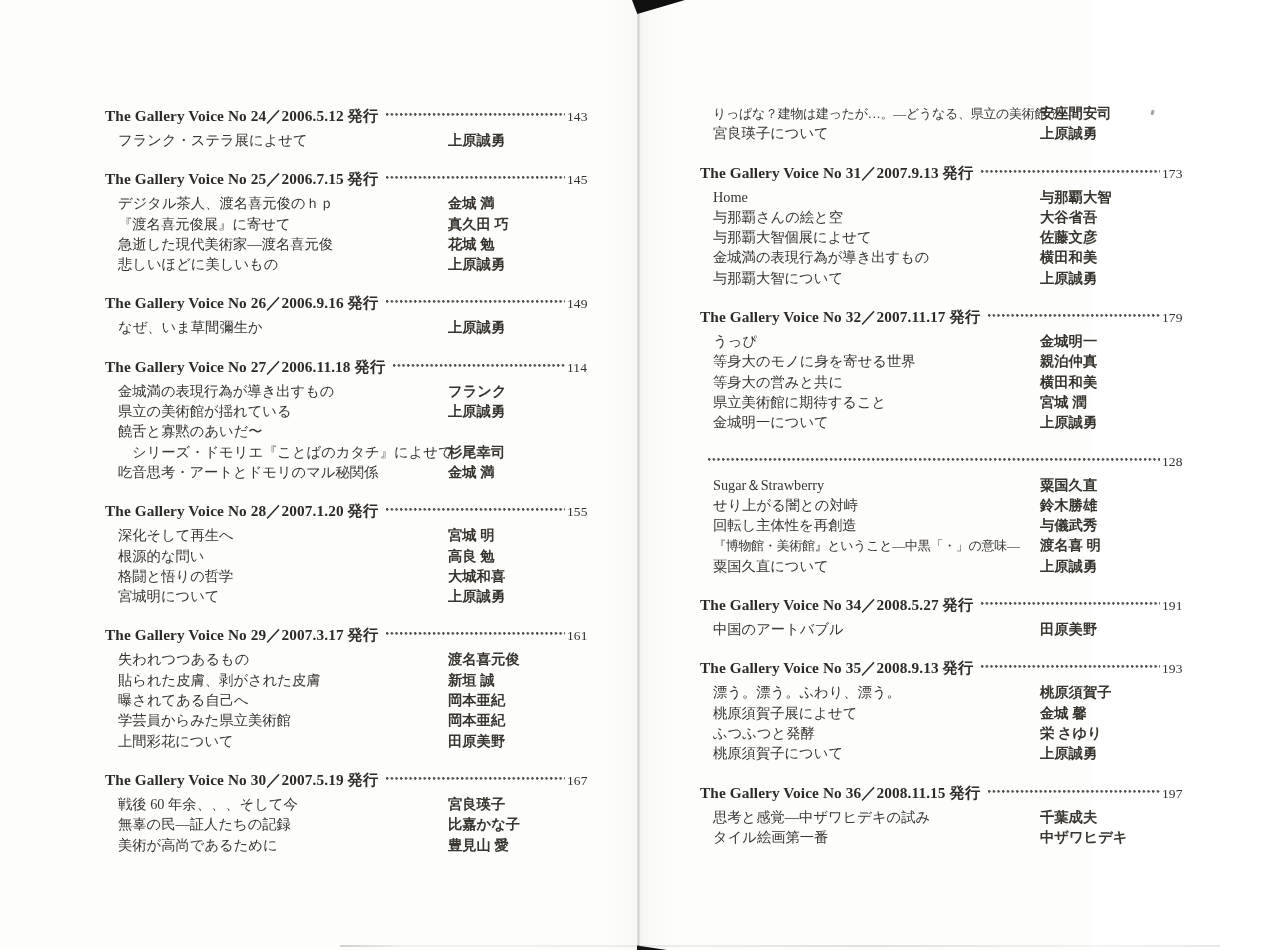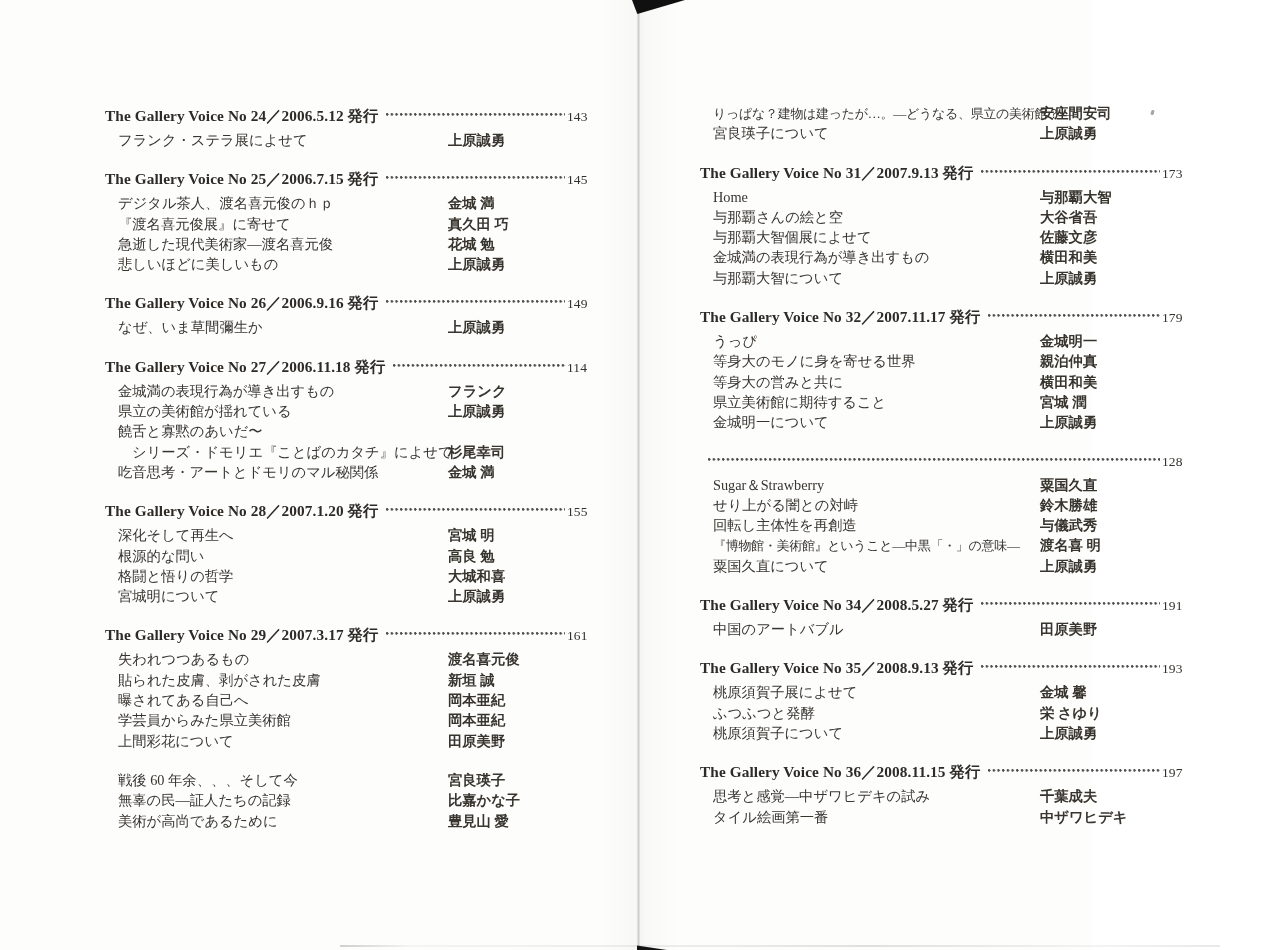--- a/index.html
+++ b/index.html
@@ -165,20 +165,25 @@
           <span class="dot-leader"></span>
           <span class="page-no">161</span>
         </div>
         <div class="toc-entry"><span class="entry-title">失われつつあるもの</span><span class="entry-author">渡名喜元俊</span></div>
         <div class="toc-entry"><span class="entry-title">貼られた皮膚、剥がされた皮膚</span><span class="entry-author">新垣 誠</span></div>
         <div class="toc-entry"><span class="entry-title">曝されてある自己へ</span><span class="entry-author">岡本亜紀</span></div>
         <div class="toc-entry"><span class="entry-title">学芸員からみた県立美術館</span><span class="entry-author">岡本亜紀</span></div>
         <div class="toc-entry"><span class="entry-title">上間彩花について</span><span class="entry-author">田原美野</span></div>
       </div>
       <div class="toc-section">
+        <div class="toc-heading">
+          <span class="heading-text">The Gallery Voice No 30／2007.5.19 発行</span>
+          <span class="dot-leader"></span>
+          <span class="page-no">167</span>
+        </div>
         <div class="toc-entry"><span class="entry-title">戦後 60 年余、、、そして今</span><span class="entry-author">宮良瑛子</span></div>
         <div class="toc-entry"><span class="entry-title">無辜の民―証人たちの記録</span><span class="entry-author">比嘉かな子</span></div>
         <div class="toc-entry"><span class="entry-title">美術が高尚であるために</span><span class="entry-author">豊見山 愛</span></div>
       </div>
     </div>
   <div class="page right-page" id="right-page">
       <div class="toc-section">
         <div class="toc-entry small"><span class="entry-title">りっぱな？建物は建ったが…。―どうなる、県立の美術館？―</span><span class="entry-author">安座間安司</span></div>
         <div class="toc-entry"><span class="entry-title">宮良瑛子について</span><span class="entry-author">上原誠勇</span></div>
       </div>
@@ -224,20 +229,21 @@
           <span class="page-no">191</span>
         </div>
         <div class="toc-entry"><span class="entry-title">中国のアートバブル</span><span class="entry-author">田原美野</span></div>
       </div>
       <div class="toc-section">
         <div class="toc-heading">
           <span class="heading-text">The Gallery Voice No 35／2008.9.13 発行</span>
           <span class="dot-leader"></span>
           <span class="page-no">193</span>
         </div>
+        <div class="toc-entry"><span class="entry-title">漂う。漂う。ふわり、漂う。</span><span class="entry-author">桃原須賀子</span></div>
         <div class="toc-entry"><span class="entry-title">桃原須賀子展によせて</span><span class="entry-author">金城 馨</span></div>
         <div class="toc-entry"><span class="entry-title">ふつふつと発酵</span><span class="entry-author">栄 さゆり</span></div>
         <div class="toc-entry"><span class="entry-title">桃原須賀子について</span><span class="entry-author">上原誠勇</span></div>
       </div>
       <div class="toc-section">
         <div class="toc-heading">
           <span class="heading-text">The Gallery Voice No 36／2008.11.15 発行</span>
           <span class="dot-leader"></span>
           <span class="page-no">197</span>
         </div>

